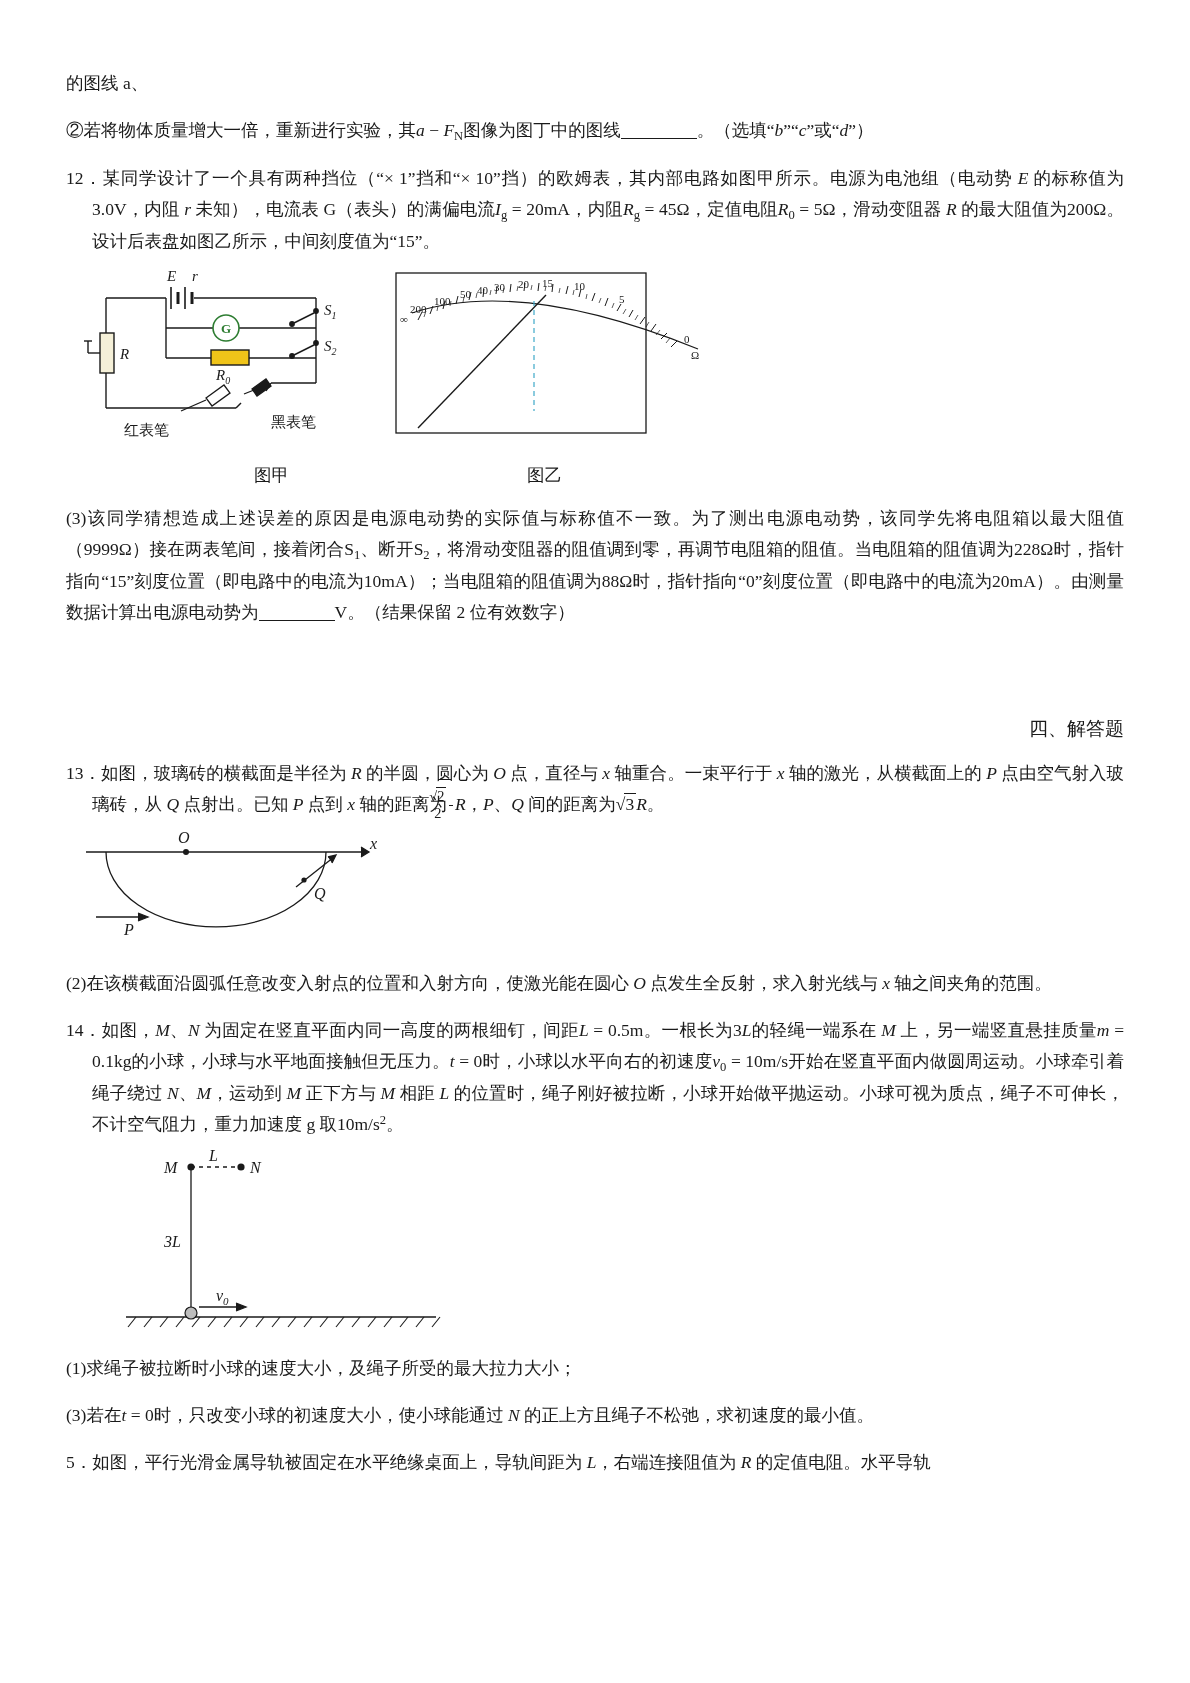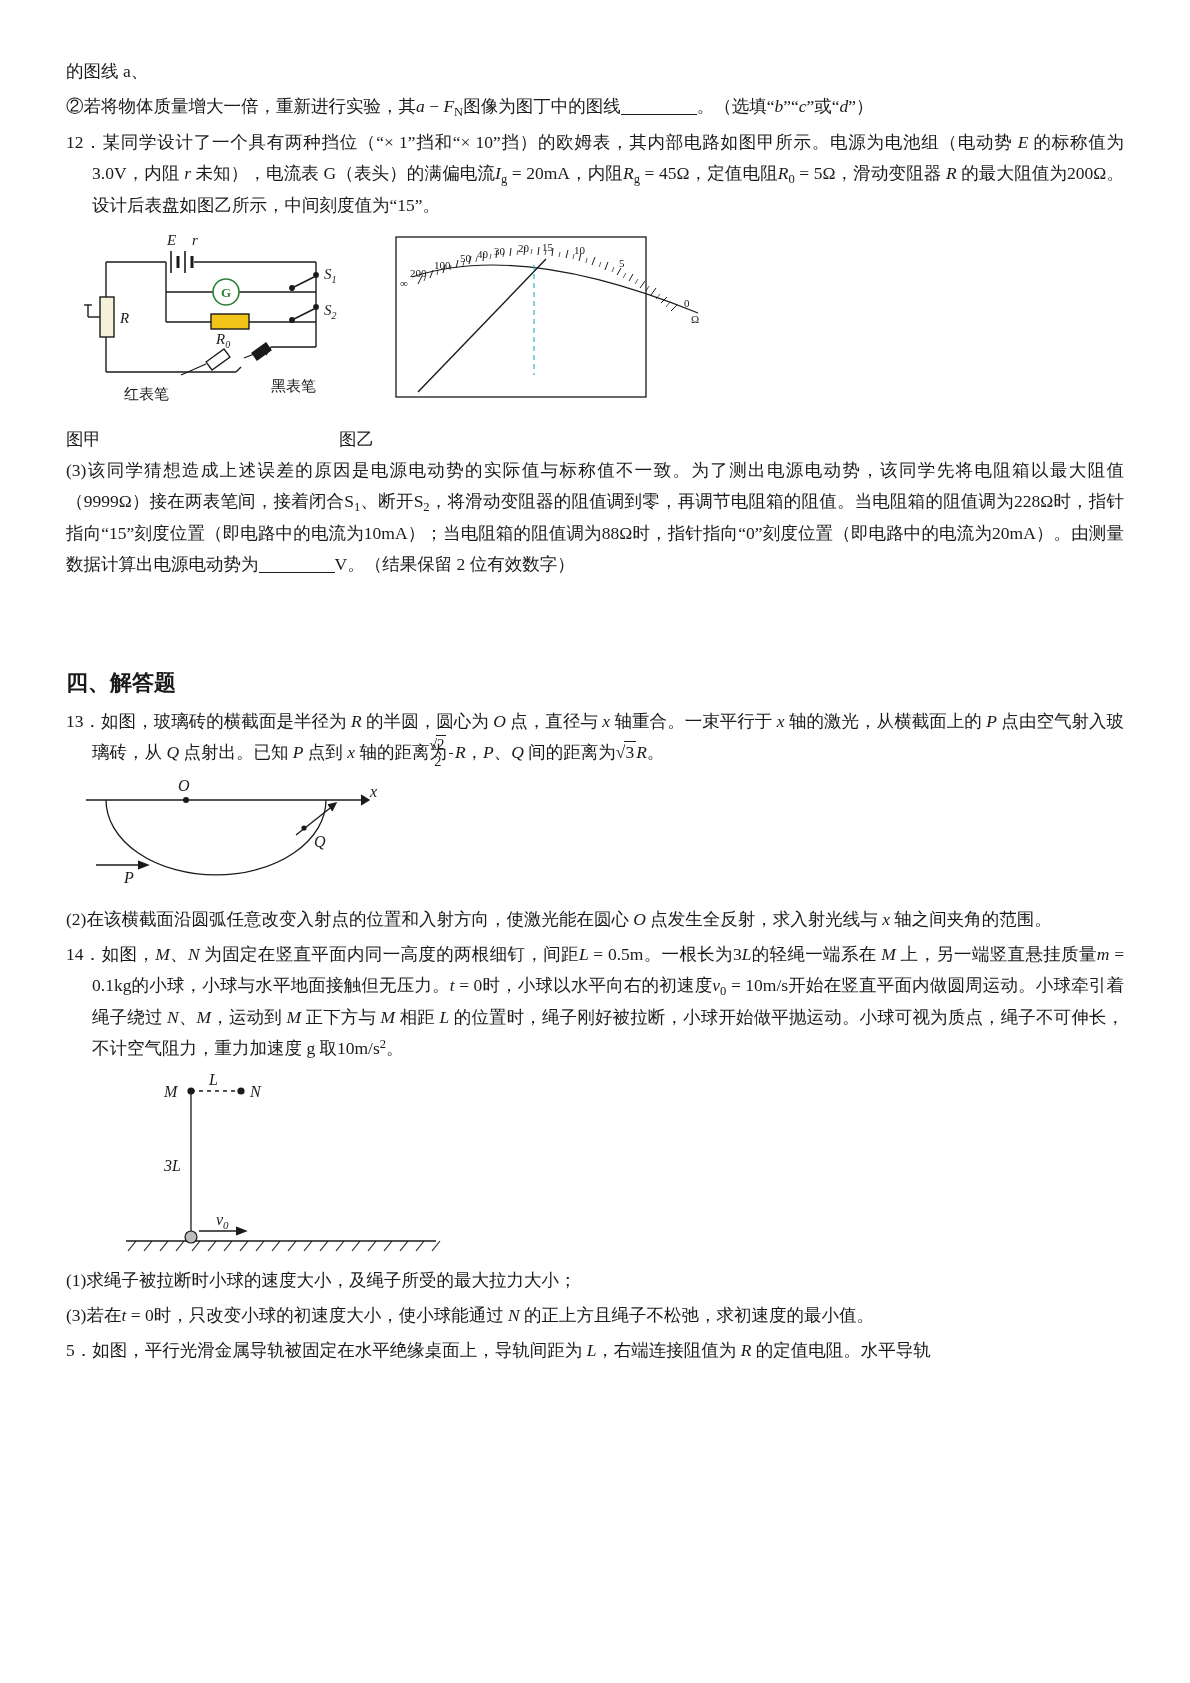--- a/index.html
+++ b/index.html
@@ -17,21 +17,21 @@
   .page {
     width: 1190px;
     min-height: 1683px;
     padding: 52px 66px 20px 66px;
     box-sizing: border-box;
   }
   .line {
     font-size: 17.5px;
     line-height: 1.78;
     text-align: justify;
-    margin: 4px 0 1px 0;
+    margin: 16px 0 1px 0;
   }
   .indent-hang {
     padding-left: 26px;
     text-indent: -26px;
   }
   i.v { font-style: italic; font-family: "Liberation Serif", serif; }
   .sub { font-size: 0.72em; vertical-align: -0.28em; }
   .sup { font-size: 0.72em; vertical-align: 0.45em; }
   .blank {
     display: inline-block;
@@ -49,32 +49,33 @@
     margin: 0 2px;
   }
   .frac .num { display: block; border-bottom: 1px solid #1a1a1a; padding: 0 2px; }
   .frac .den { display: block; padding: 0 2px; }
   .sqrt {
     border-top: 1px solid #1a1a1a;
     padding: 0 2px 0 1px;
     margin-left: -1px;
   }
   .section-title {
-    font-size: 22px;
-    font-weight: bold;
+    font-size: 19px;
+    font-weight: normal;
     margin: 30px 0 8px 0;
+    text-align: right;
   }
   .spacer-lg { height: 56px; }
   .fig-block { margin: 6px 0 4px 0; }
   .fig-caption-row {
     display: flex;
     font-size: 17.5px;
     margin-top: -4px;
   }
-  .cap1 { }
+  .cap1 { margin-left: 188px; }
   .cap2 { margin-left: 238px; }
   svg { display: block; }
 </style>
 </head>
 <body>
 
 <div class="page">
 
   <div class="line">的图线 a、</div>
 

